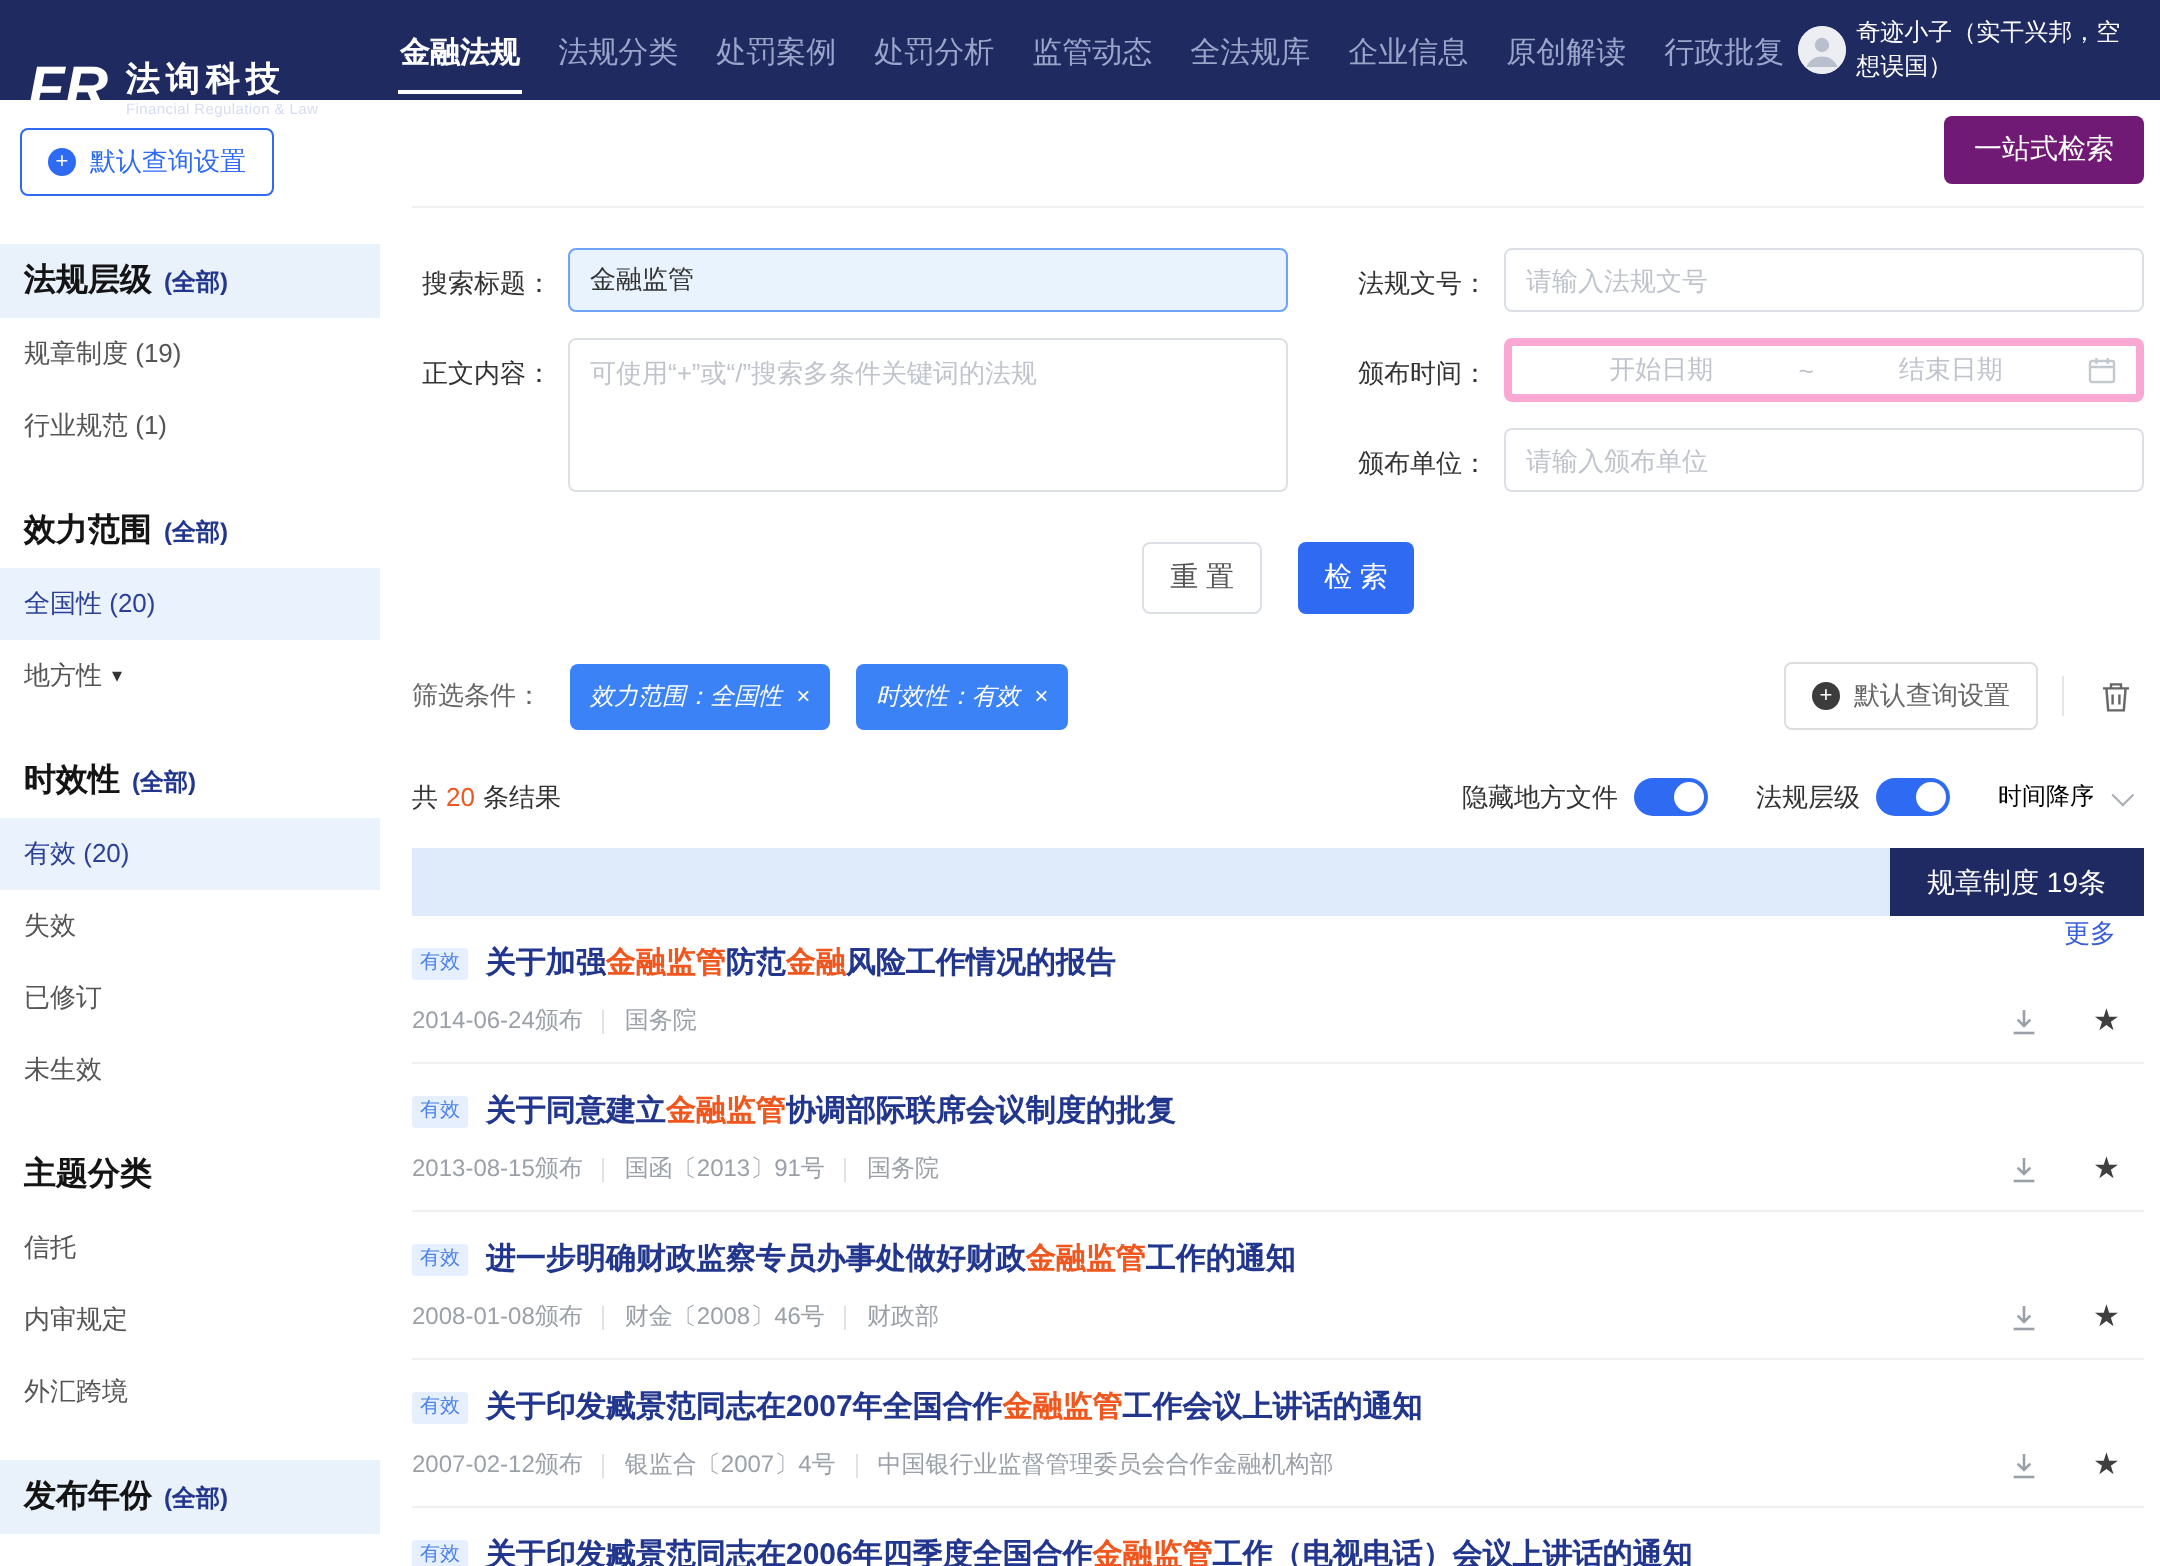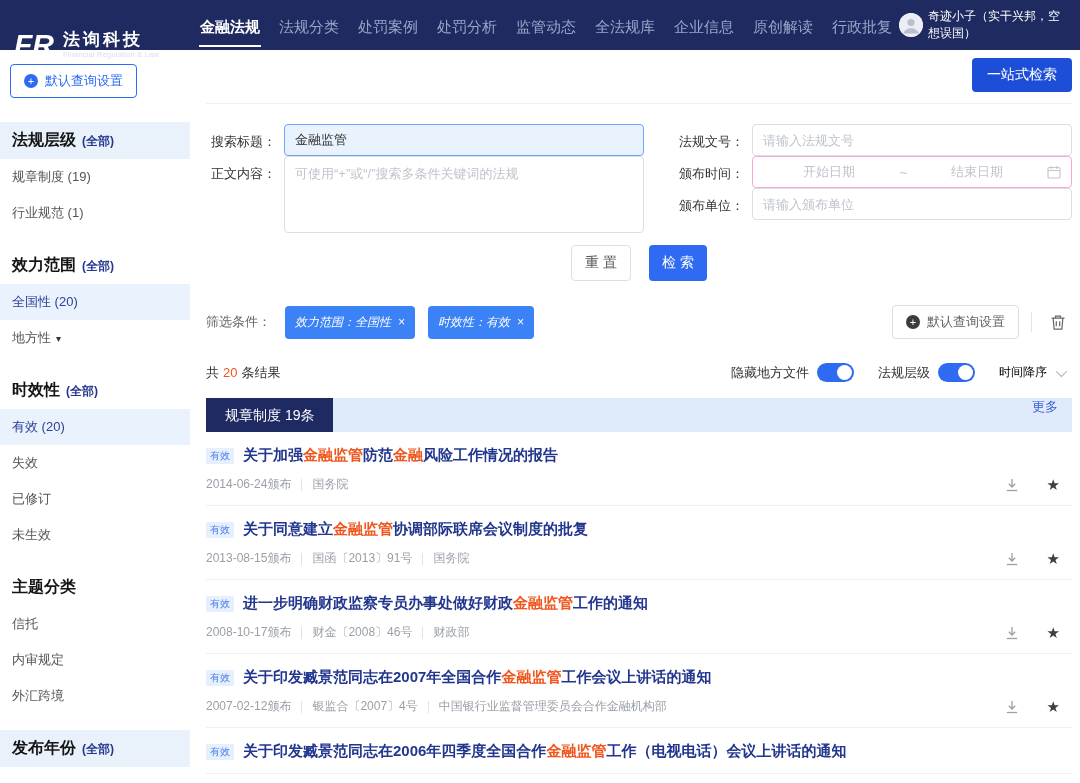--- a/index.html
+++ b/index.html
@@ -31,32 +31,32 @@
   .side-section { margin-top: 16px; }
   .side-header { font-size: 16px; font-weight: bold; color: #141414; padding: 8px 12px; display: flex; align-items: baseline; gap: 6px; }
   .side-header.hl-bg { background: #e9f1fb; }
   .side-all { font-size: 12px; color: #23368e; font-weight: bold; }
   .side-item { font-size: 13px; color: #555; padding: 9px 12px; cursor: pointer; display: flex; align-items: center; gap: 5px; }
   .side-item.selected { background: #e9f2fd; color: #2c4196; }
   .caret-down { font-size: 10px; color: #333; }
   
   .main { flex: 1; padding: 0 8px 0 16px; display: flex; flex-direction: column; min-width: 0; }
   .top-strip { display: flex; justify-content: flex-end; align-items: center; padding: 8px 0 11px; border-bottom: 1px solid #f0f0f0; }
-  .one-stop-btn { background: #1d4ed8; color: #fff; border: none; border-radius: 4px; padding: 8px 15px; font-size: 14px; cursor: pointer; }
+  .one-stop-btn { background: #701a75; color: #fff; border: none; border-radius: 4px; padding: 8px 15px; font-size: 14px; cursor: pointer; }
   
   .form-area { display: flex; margin-top: 20px; }
   .form-left { width: 438px; flex-shrink: 0; }
   .form-right { flex: 1; margin-left: 30px; }
-  .form-row { display: flex; }
+  .form-row { display: flex; margin-bottom: 13px; }
   .form-label { width: 70px; font-size: 13px; color: #333; text-align: right; padding-top: 9px; flex-shrink: 0; margin-right: 8px; white-space: nowrap; }
   .input { flex: 1; height: 32px; border: 1px solid #dcdfe6; border-radius: 4px; padding: 0 10px; font-size: 13px; color: #333; outline: none; min-width: 0; }
   .input.focused { background: #e9f3fe; border-color: #6ea3f5; }
   .textarea { flex: 1; height: 77px; border: 1px solid #dcdfe6; border-radius: 4px; padding: 8px 10px; font-size: 13px; resize: none; outline: none; font-family: inherit; color: #333; min-width: 0; }
   ::placeholder { color: #bfc4cc; opacity: 1; }
-  .date-range { flex: 1; height: 32px; border: 1px solid #f9a8d4; border-radius: 4px; display: flex; align-items: center; padding: 0 10px; color: #bfc4cc; font-size: 13px; cursor: pointer; min-width: 0; }
+  .date-range { flex: 1; height: 32px; border: 4px solid #f9a8d4; border-radius: 4px; display: flex; align-items: center; padding: 0 10px; color: #bfc4cc; font-size: 13px; cursor: pointer; min-width: 0; }
   .date-part { flex: 1; text-align: center; }
   .date-sep { color: #bfc4cc; padding: 0 4px; }
   .cal-icon { display: inline-flex; margin-left: 4px; }
   .action-row { display: flex; justify-content: center; gap: 18px; margin: 12px 0 18px; }
   .reset-btn { border: 1px solid #dcdfe6; background: #fff; color: #555; border-radius: 4px; padding: 8px 13px; font-size: 14px; cursor: pointer; }
   .search-btn { background: #2e6bf2; color: #fff; border: none; border-radius: 4px; padding: 8px 13px; font-size: 14px; cursor: pointer; }
   
   .filter-row { display: flex; align-items: center; padding: 6px 0 14px; }
   .filter-label { font-size: 13px; color: #666; margin-right: 14px; }
   .chip { background: #3b82f6; color: #fff; font-size: 12px; border-radius: 4px; padding: 8px 10px; margin-right: 13px; display: inline-flex; align-items: center; gap: 7px; font-style: italic; }
@@ -69,21 +69,21 @@
   .results-bar { display: flex; align-items: center; padding: 10px 0 16px; }
   .summary { font-size: 13px; color: #333; }
   .summary .count { color: #f0571f; margin: 0 4px; }
   .bar-right { margin-left: auto; display: flex; align-items: center; gap: 24px; }
   .toggle-group { display: flex; align-items: center; gap: 8px; font-size: 13px; color: #333; }
   .toggle { width: 37px; height: 19px; border-radius: 10px; background: #2e6bf2; position: relative; cursor: pointer; flex-shrink: 0; }
   .toggle::after { content: ""; position: absolute; right: 2px; top: 2px; width: 15px; height: 15px; border-radius: 50%; background: #fff; }
   .sort-group { display: flex; align-items: center; gap: 9px; font-size: 12px; color: #000000; cursor: pointer; padding-right: 8px; }
   .chev { width: 8px; height: 8px; border-right: 1.4px solid #a8adb5; border-bottom: 1.4px solid #a8adb5; transform: rotate(45deg) translateY(-2px); }
   
-  .section-bar { background: #dfeafa; display: flex; align-items: flex-start; height: 34px; }
+  .section-bar { background: #dfeafa; display: flex; align-items: flex-end; height: 34px; flex-direction: column; }
   .section-tab { background: #1f2a63; color: #fff; font-size: 14px; padding: 0 19px; line-height: 34px; cursor: pointer; }
   .more-link { margin-left: auto; color: #3a5fd9; font-size: 13px; padding-right: 14px; cursor: pointer; }
   
   .item { padding: 14px 0 12px; border-bottom: 1px solid #f0f0f0; }
   .item-title-row { display: flex; align-items: center; gap: 9px; }
   .badge { background: #e6effd; color: #4d82e8; font-size: 10px; padding: 3px 4px; border-radius: 2px; flex-shrink: 0; line-height: 1; }
   .item-title { font-size: 15px; color: #22368e; font-weight: bold; text-decoration: none; cursor: pointer; }
   .hl { color: #f0571f; }
   .item-meta-row { display: flex; align-items: center; margin-top: 11px; font-size: 12px; color: #9aa0a8; }
   .meta-sep { width: 1px; height: 12px; background: #dfe2e6; margin: 0 10px; }
@@ -324,21 +324,21 @@
           </span>
         </div>
       </div>
 
       <div class="item">
         <div class="item-title-row">
           <span class="badge">有效</span>
           <a class="item-title"><span>进一步明确财政监察专员办事处做好财政</span><span class="hl">金融监管</span><span>工作的通知</span></a>
         </div>
         <div class="item-meta-row">
-          <span>2008-10-17颁布</span>
+          <span>2008-01-08颁布</span>
           <span class="meta-sep"></span>
           <span>财金〔2008〕46号</span>
           <span class="meta-sep"></span>
           <span>财政部</span>
           <span class="item-actions">
             <span class="dl-icon">
               <svg width="16" height="16" viewBox="0 0 16 16">
                   <path d="M8 2v7.5M4.8 6.8 8 10l3.2-3.2" stroke="#9aa0a8" stroke-width="1.3" fill="none"></path>
                   <path d="M2.8 13.5h10.4" stroke="#9aa0a8" stroke-width="1.3"></path>
                 </svg>

